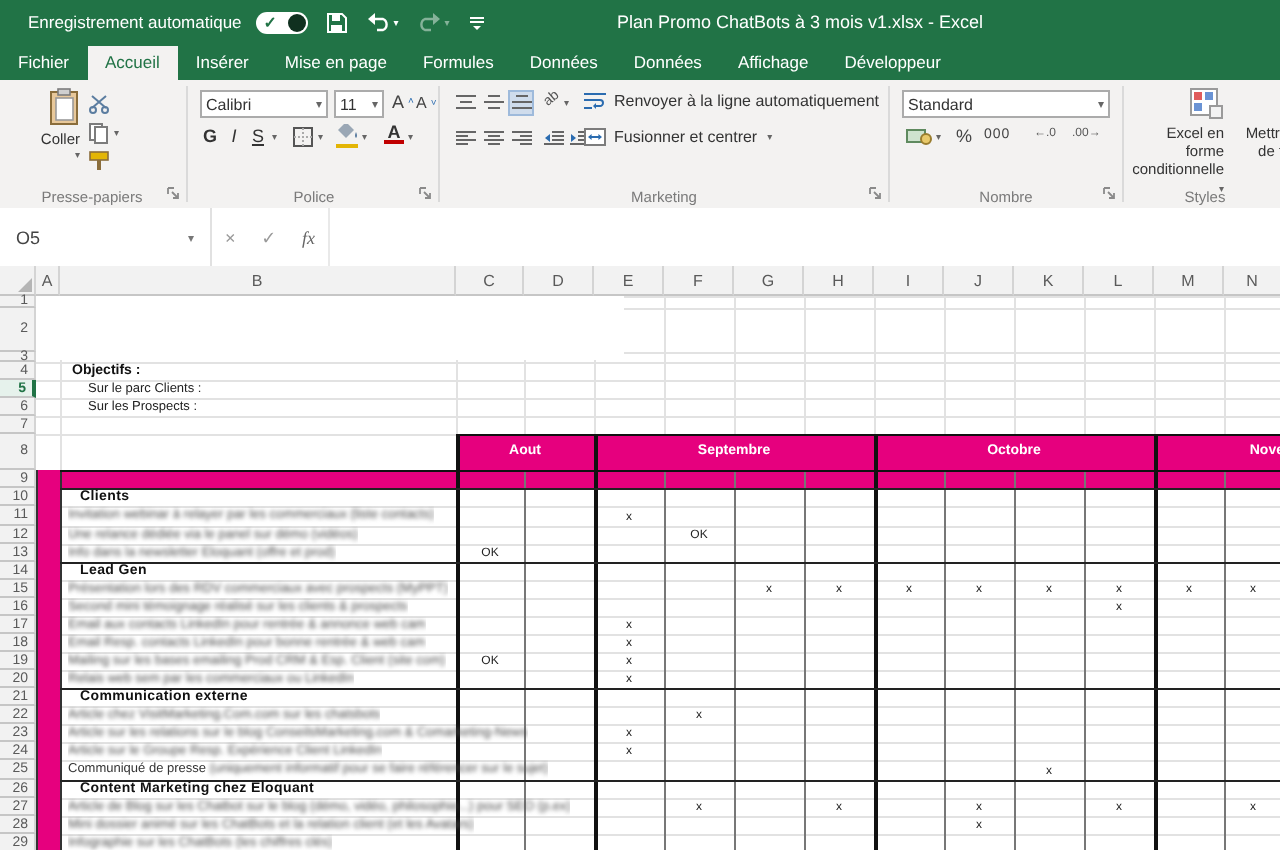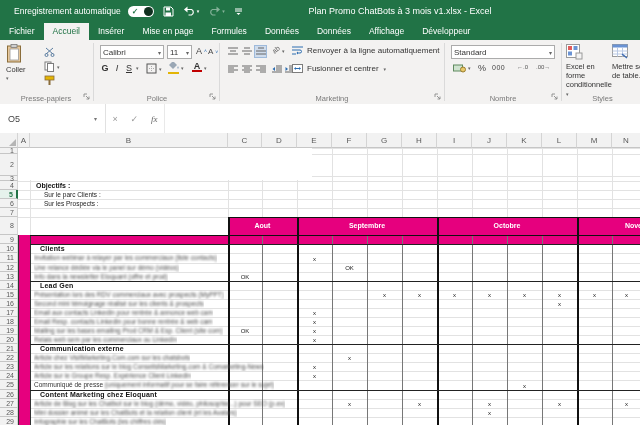--- a/index.html
+++ b/index.html
@@ -30,21 +30,21 @@
   .gdiv{position:absolute;top:3px;height:58px;width:1px;background:#dadada;}
   .glabel{position:absolute;bottom:1px;font-size:7.5px;color:#7a7a7a;text-align:center;}
   .launch{position:absolute;bottom:2px;}
   .ctl{position:absolute;background:#fff;border:1px solid #ababab;font-size:8px;color:#333;
        display:flex;align-items:center;padding:0 2px;box-sizing:border-box;}
   .ctl .arr{margin-left:auto;color:#666;font-size:6px;}
   .mini{position:absolute;display:flex;align-items:center;gap:2px;color:#444;}
   .fmtchar{font-size:9px;color:#333;width:10px;text-align:center;}
   .abar{display:block;height:2px;background:#e3b505;}
   .rbar{display:block;height:2px;background:#c00000;}
-  .bigbtn{position:absolute;text-align:left;font-size:7.5px;color:#333;line-height:9px;}
+  .bigbtn{position:absolute;text-align:right;font-size:7.5px;color:#333;line-height:9px;}
   .alicon{width:13px;height:13px;display:inline-flex;align-items:center;justify-content:center;}
   .alicon.sel{background:#cfdcec;border:1px solid #9ebadb;box-sizing:border-box;}
   
   #fbar{position:absolute;left:0;top:104px;width:640px;height:29px;background:#fff;
         border-bottom:1px solid #cfcfcf;display:flex;align-items:stretch;font-size:9px;color:#444;}
   #namebox{width:105px;border-right:1px solid #e1e1e1;display:flex;align-items:center;position:relative;}
   #namebox .nb{margin-left:8px;}
   #namebox .arr{position:absolute;right:8px;color:#777;font-size:6px;}
   #fbtns{width:58px;display:flex;align-items:center;justify-content:space-around;color:#9a9a9a;border-right:1px solid #e9e9e9;}
   #fx{font-family:"Liberation Serif",serif;font-style:italic;color:#666;}

